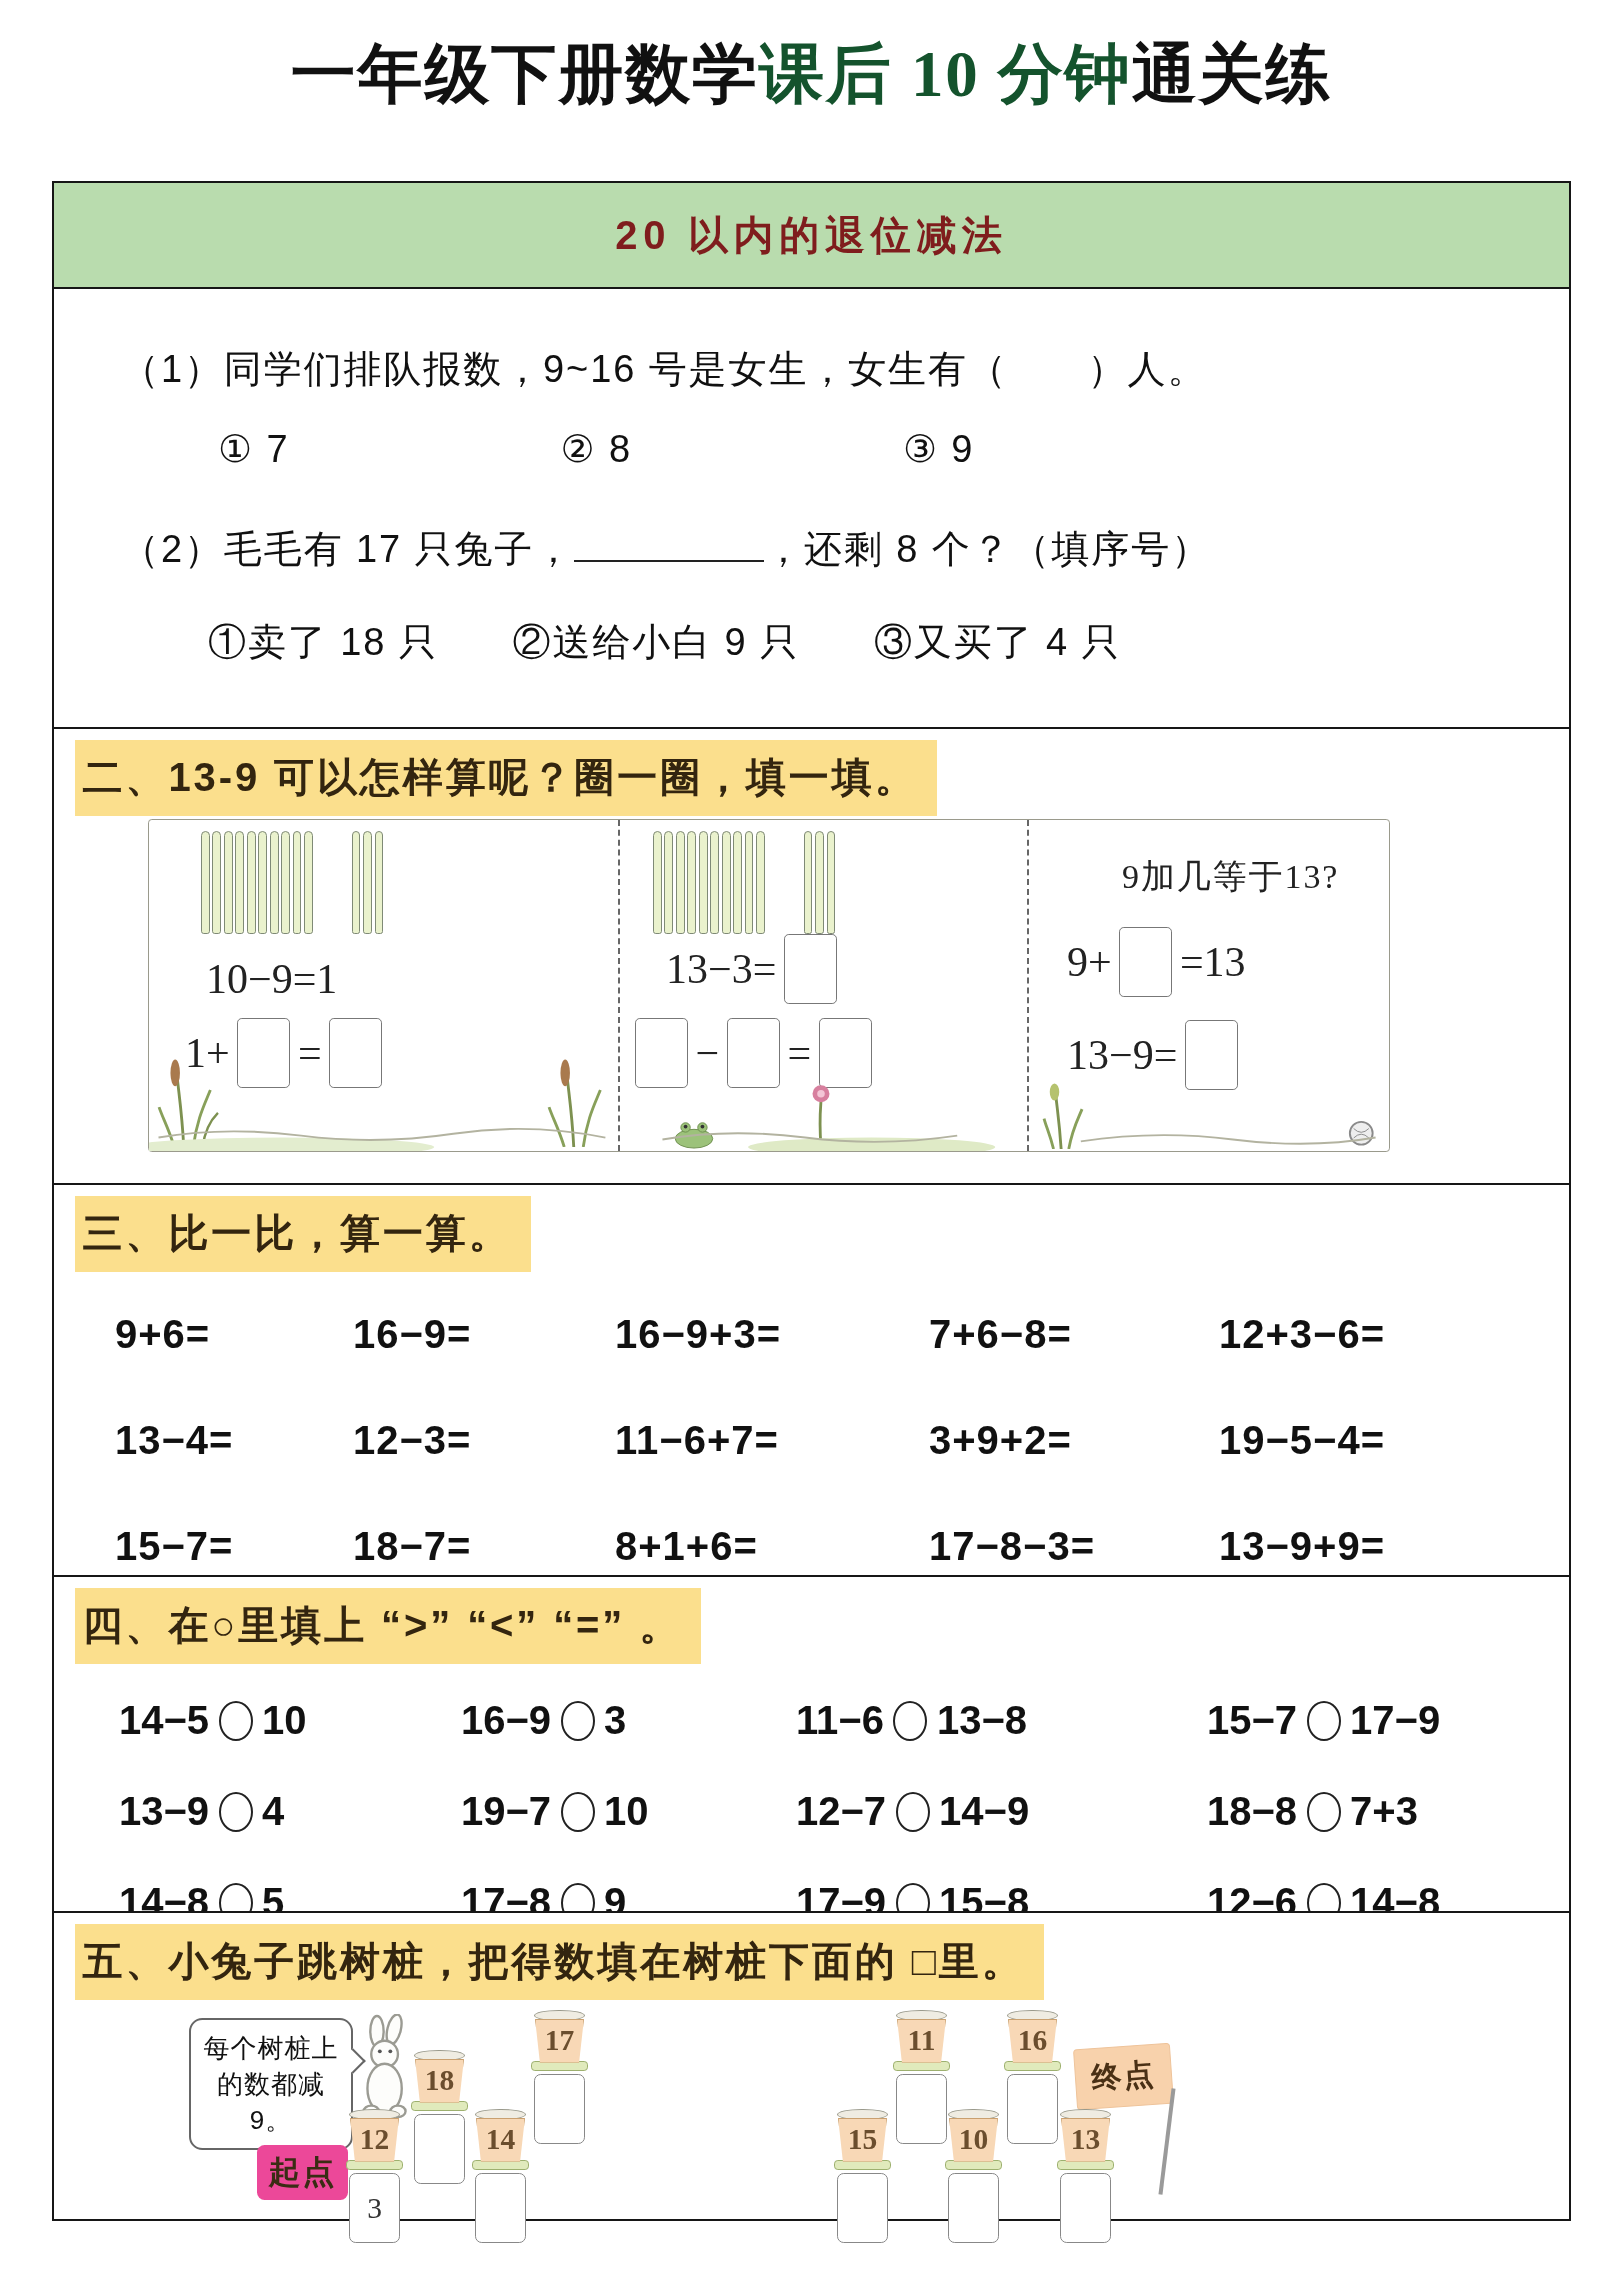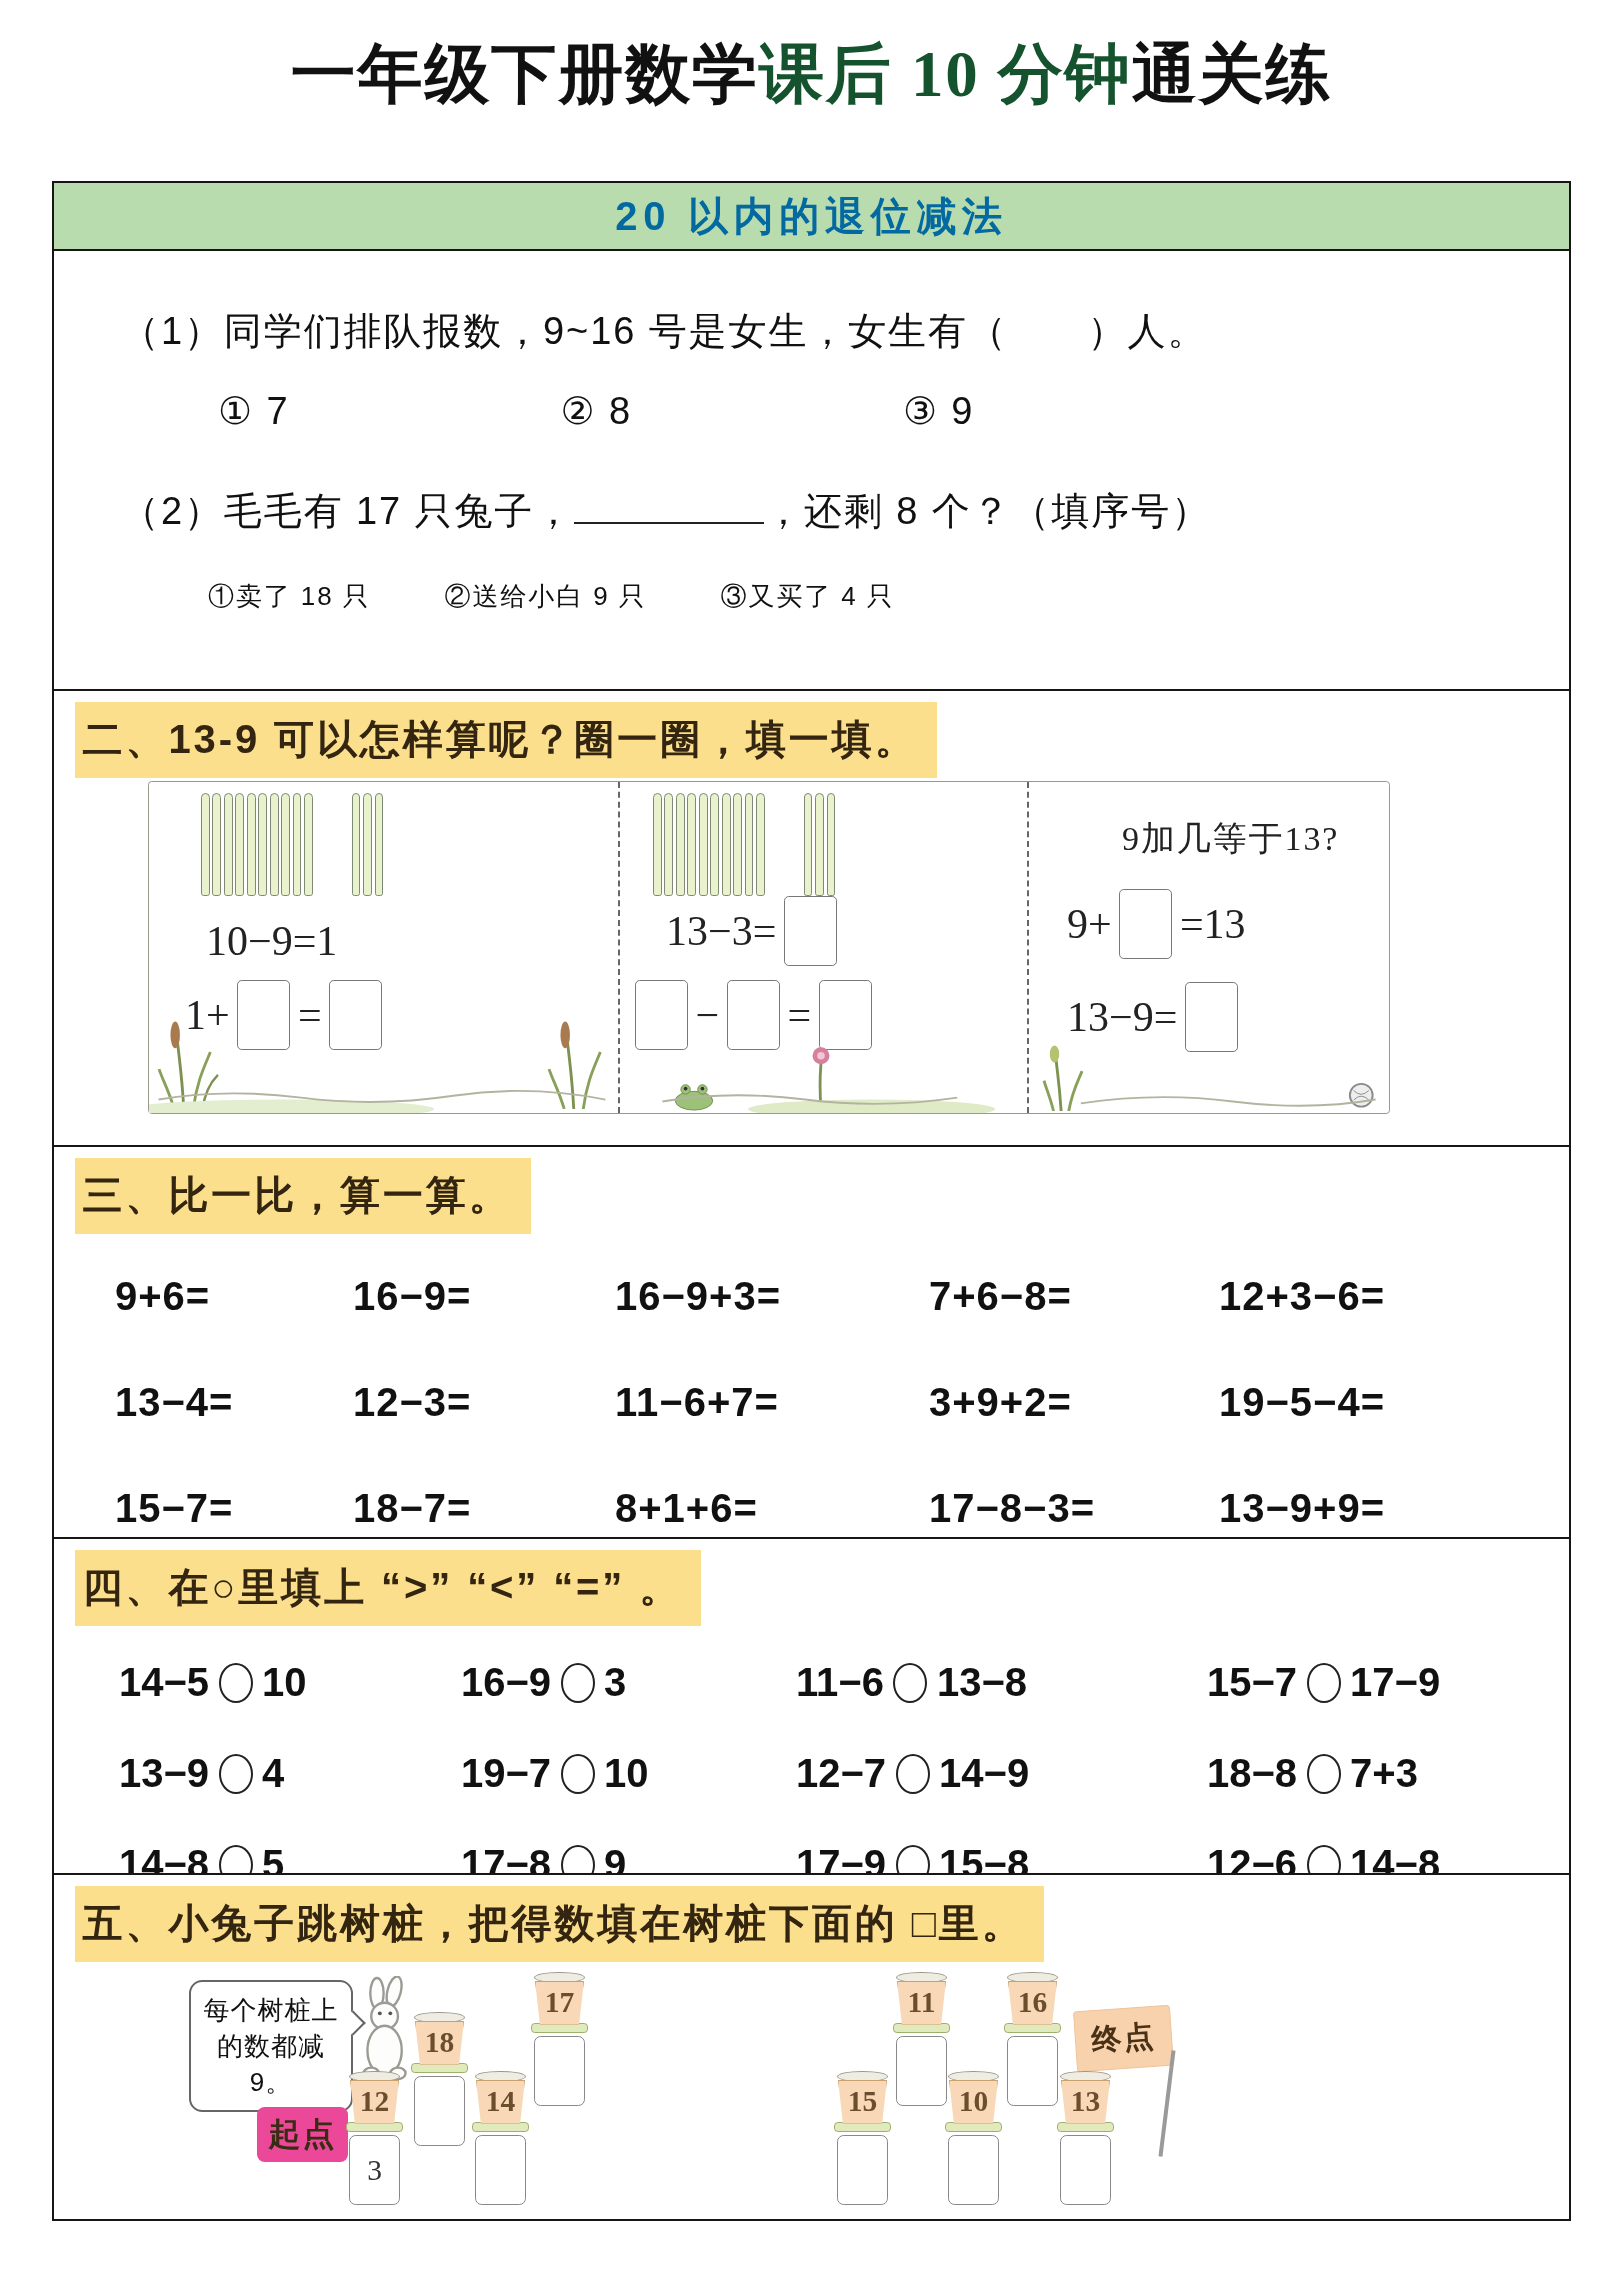--- a/index.html
+++ b/index.html
@@ -6,40 +6,40 @@
   html,body { width:1623px; height:2295px; background:#fff; overflow:hidden;
     font-family:"Liberation Sans", sans-serif; color:#111; }
 
   .title { padding-top:30px; text-align:center; font-size:65px; font-weight:900;
     font-family:"Liberation Serif", serif; letter-spacing:1.9px; white-space:nowrap; }
   .title .red { color:#14532d; }
 
   .sheet { position:absolute; left:52px; top:181px; width:1519px; height:2040px;
     border:2.9px solid #161616; background:#fff; }
 
-  .banner { height:68px; background:#b9dcae; border-bottom:2.9px solid #161616;
+  .banner { height:106px; background:#b9dcae; border-bottom:2.9px solid #161616;
     display:flex; align-items:center; justify-content:center;
-    font-size:40px; font-weight:700; letter-spacing:5.7px; color:#0369a1; }
+    font-size:40px; font-weight:700; letter-spacing:5.7px; color:#7f1d1d; }
 
   .sec { position:relative; border-bottom:2.9px solid #161616; overflow:hidden; padding:11.4px 0 0 21px; }
   .sec:last-child { border-bottom:none; }
   .sec1 { height:440px; } .sec2 { height:456px; } .sec3 { height:392px; }
   .sec4 { height:336px; } .sec5 { height:364px; }
 
   .hl { display:inline-block; background:#fbdf8d; color:#33250f; font-weight:800;
     font-size:40px; letter-spacing:2.9px; padding:9.5px 19px 11.4px 7.6px; }
 
   .q { font-size:38px; letter-spacing:1.9px; margin-left:46px; white-space:nowrap; }
   .sec1 .q1 { margin-top:44px; }
   .opts1 { display:flex; margin:32px 0 0 143px; font-size:38px; letter-spacing:1.9px; }
   .opts1 span { margin-right:271px; }
   .sec1 .q2 { margin-top:53px; }
   .blank { display:inline-block; width:190px; height:9.5px;
     border-bottom:2.9px solid #222; vertical-align:baseline; }
-  .opts2 { display:flex; margin:42px 0 0 133px; font-size:26px; letter-spacing:1.9px; }
+  .opts2 { display:flex; margin:42px 0 0 133px; font-size:38px; letter-spacing:1.9px; }
   .opts2 span { margin-right:74px; }
 
   
   .pic { position:absolute; left:94px; top:90px; width:1242px; height:333px;
     border:1.9px solid #9a9a8c; border-radius:3.8px; background:#fff; display:flex; }
   .panel { position:relative; height:100%; }
   .p1 { width:469px; } .p2 { width:409px; border-left:2.9px dashed #666; }
   .p3 { flex:1; border-left:2.9px dashed #666; }
   .sticks { position:absolute; display:flex; }
   .bundle { display:flex; }

